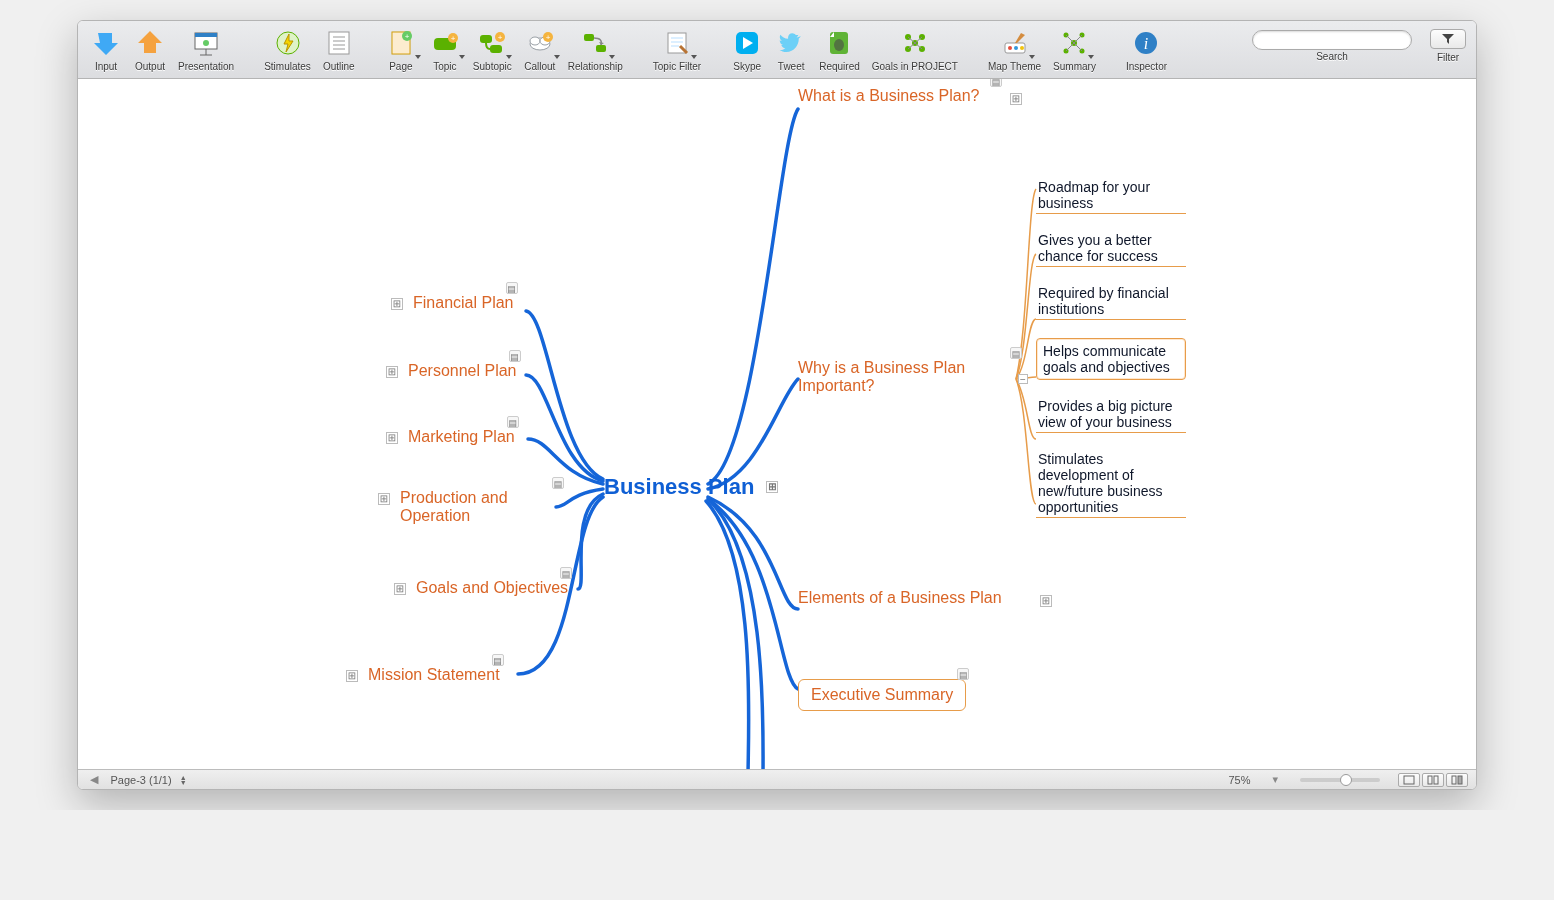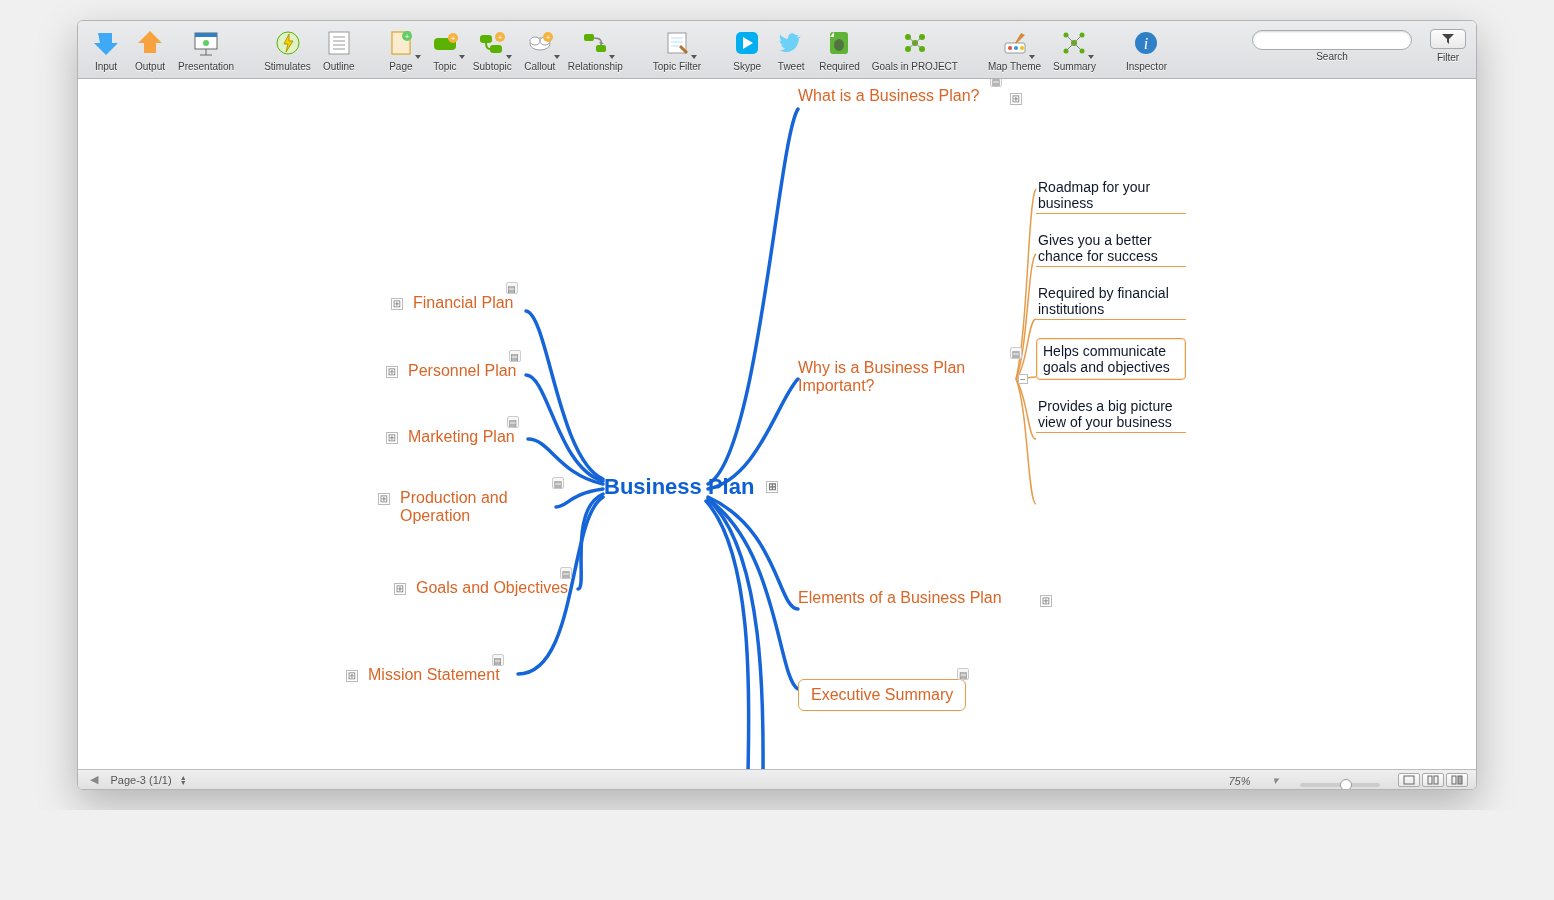--- a/index.html
+++ b/index.html
@@ -36,21 +36,21 @@
   .node-center { color:#0f5fd4; font-weight:700; font-size:22px; }
   .node-sub { font-size:14px; color:#0f172a; width:150px; white-space:normal; border-bottom:1px solid #e79c4a; padding:0 2px 2px 2px;margin-top:10px; }
   .node-box { border:1.5px solid #e79c4a; border-radius:6px; padding:6px 12px; background:#fff; }
   .node-box-sel { border:1.5px solid #e79c4a; border-radius:4px; padding:4px 6px; background:#fff; box-shadow:0 0 0 1px #ffe7cd inset; }
   .small-badge { position:absolute; width:12px; height:12px; font-size:9px; line-height:12px; text-align:center; background:#f7f7f7; border:1px solid #ccc; border-radius:2px; color:#777; }
   .expand-btn { position:absolute; color:#777; width:12px; height:12px; font-size:10px; line-height:10px; text-align:center; border:1px solid #bbb; background:#fff; }
   .collapse-btn { position:absolute; color:#777; width:10px; height:10px; font-size:10px; line-height:9px; text-align:center; border:1px solid #bbb; background:#fff; }
 
   .statusbar { height:20px; background:linear-gradient(#efefef,#e1e1e1); border-top:1px solid #bcbcbc; display:flex; align-items:center; font-size:11px; color:#555; padding:0 8px; position:relative; }
   .sb-left { display:flex; align-items:center; gap:8px; }
-  .sb-right { margin-left:auto; display:flex; align-items:flex-end; gap:18px;font-style:italic; }
+  .sb-right { margin-left:auto; display:flex; align-items:center; gap:18px; }
   .sb-arrow { color:#888; padding:0 4px; cursor:default; }
   .stepper { display:flex; flex-direction:column; line-height:5px; font-size:7px; color:#666; }
   .slider { width:80px; height:4px; background:#ccc; border-radius:2px; position:relative; }
   .slider-thumb { position:absolute; top:-4px; left:40px; width:12px; height:12px; background:#fff; border:1px solid #999; border-radius:50%; }
   .view-btns { display:flex; gap:2px; }
   .view-btn { width:22px; height:14px; border:1px solid #aaa; background:linear-gradient(#fdfdfd,#e9e9e9); border-radius:2px; display:flex; align-items:center; justify-content:center; }
   .view-btn svg { width:12px; height:10px; }
 </style>
 </head>
 <body>
@@ -352,20 +352,21 @@
         <div class="node" style="left: 338px; top: 500px;">Goals and Objectives<span class="small-badge" style="right: -4px; top: -12px;">▤</span><span class="expand-btn" style="left: -22px; top: 4px;">⊞</span></div>
         <div class="node" style="left: 290px; top: 587px;">Mission Statement<span class="small-badge" style="right: -4px; top: -12px;">▤</span><span class="expand-btn" style="left: -22px; top: 4px;">⊞</span></div>
       </div>
 
     <div id="subtopics" style="position:absolute; left:958px; top:90px;">
         <div class="node-sub" style="margin-bottom: 18px;">Roadmap for your business</div>
         <div class="node-sub" style="margin-bottom: 18px;">Gives you a better chance for success</div>
         <div class="node-sub" style="margin-bottom: 18px;">Required by financial institutions</div>
         <div class="node-sub node-box-sel" style="margin-bottom: 18px;">Helps communicate goals and objectives</div>
         <div class="node-sub" style="margin-bottom: 18px;">Provides a big picture view of your business</div>
+        <div class="node-sub" style="margin-bottom: 18px;">Stimulates development of new/future business opportunities</div>
       </div>
     <span class="collapse-btn" style="left:940px; top:295px;">−</span>
   </div>
 
   <div class="statusbar">
     <div class="sb-left">
       <span class="sb-arrow">◀</span>
       <span>Page-3 (1/1)</span>
       <span class="stepper">
           <span>▲</span>

